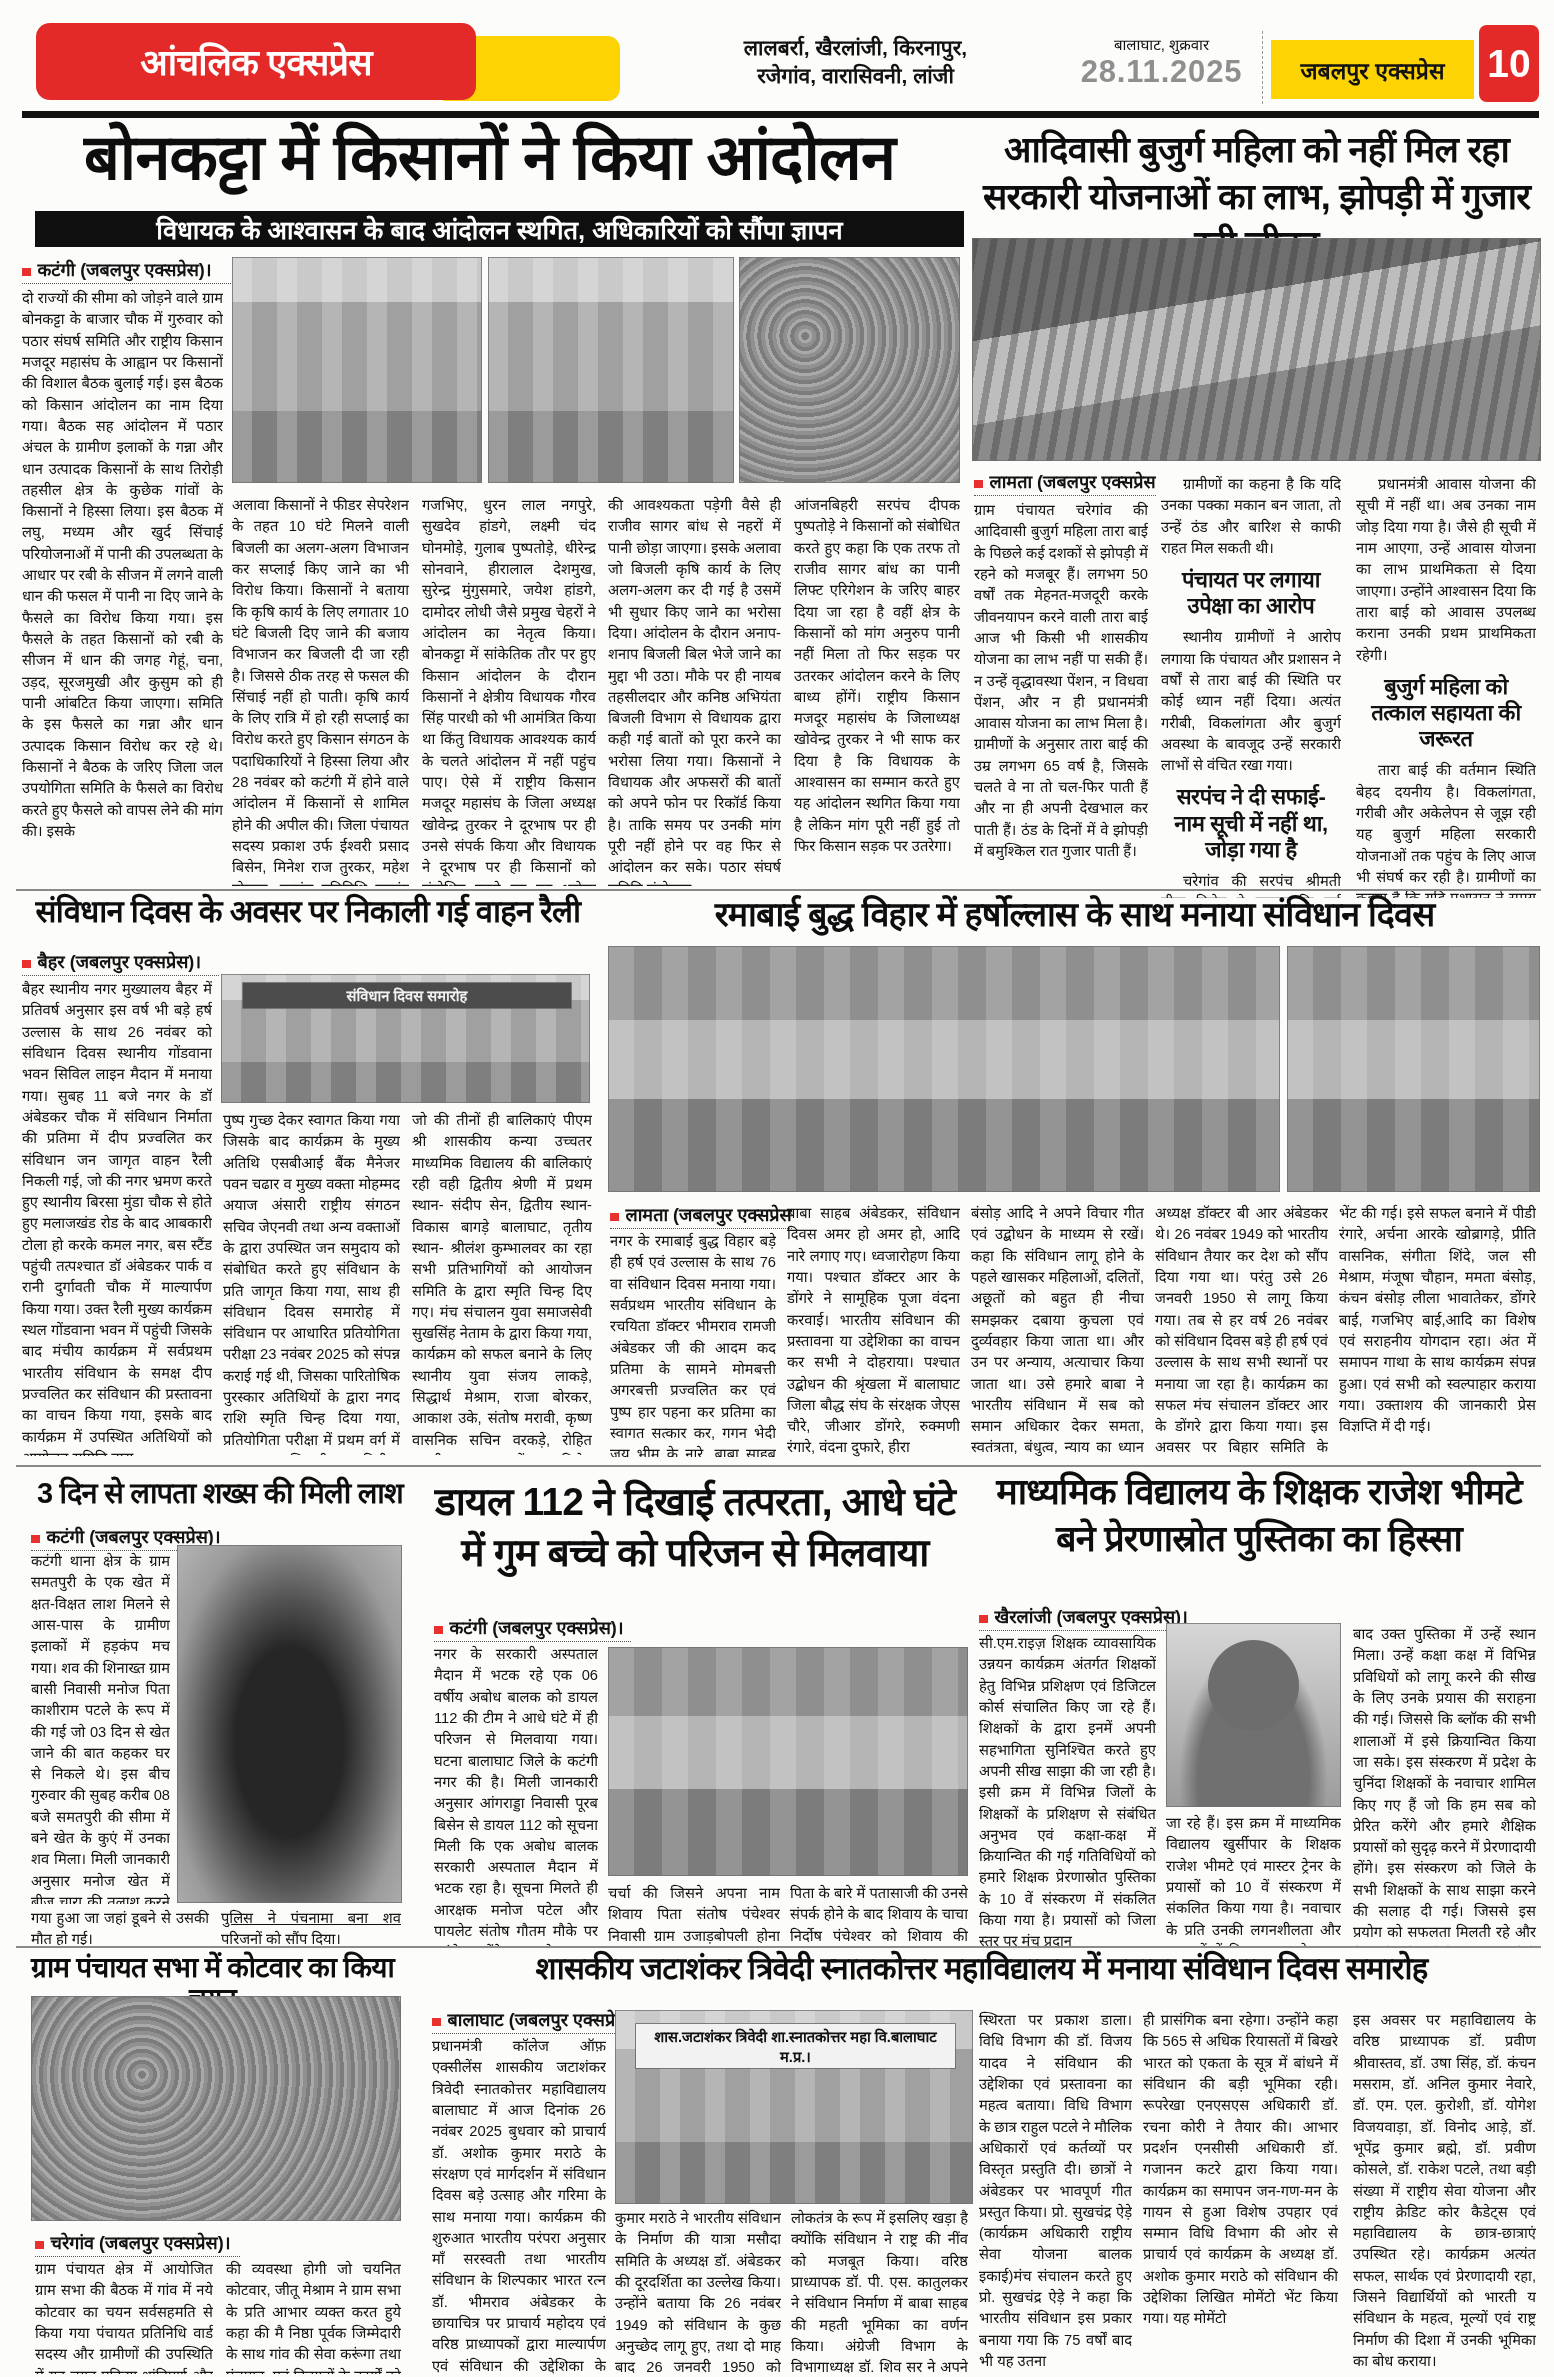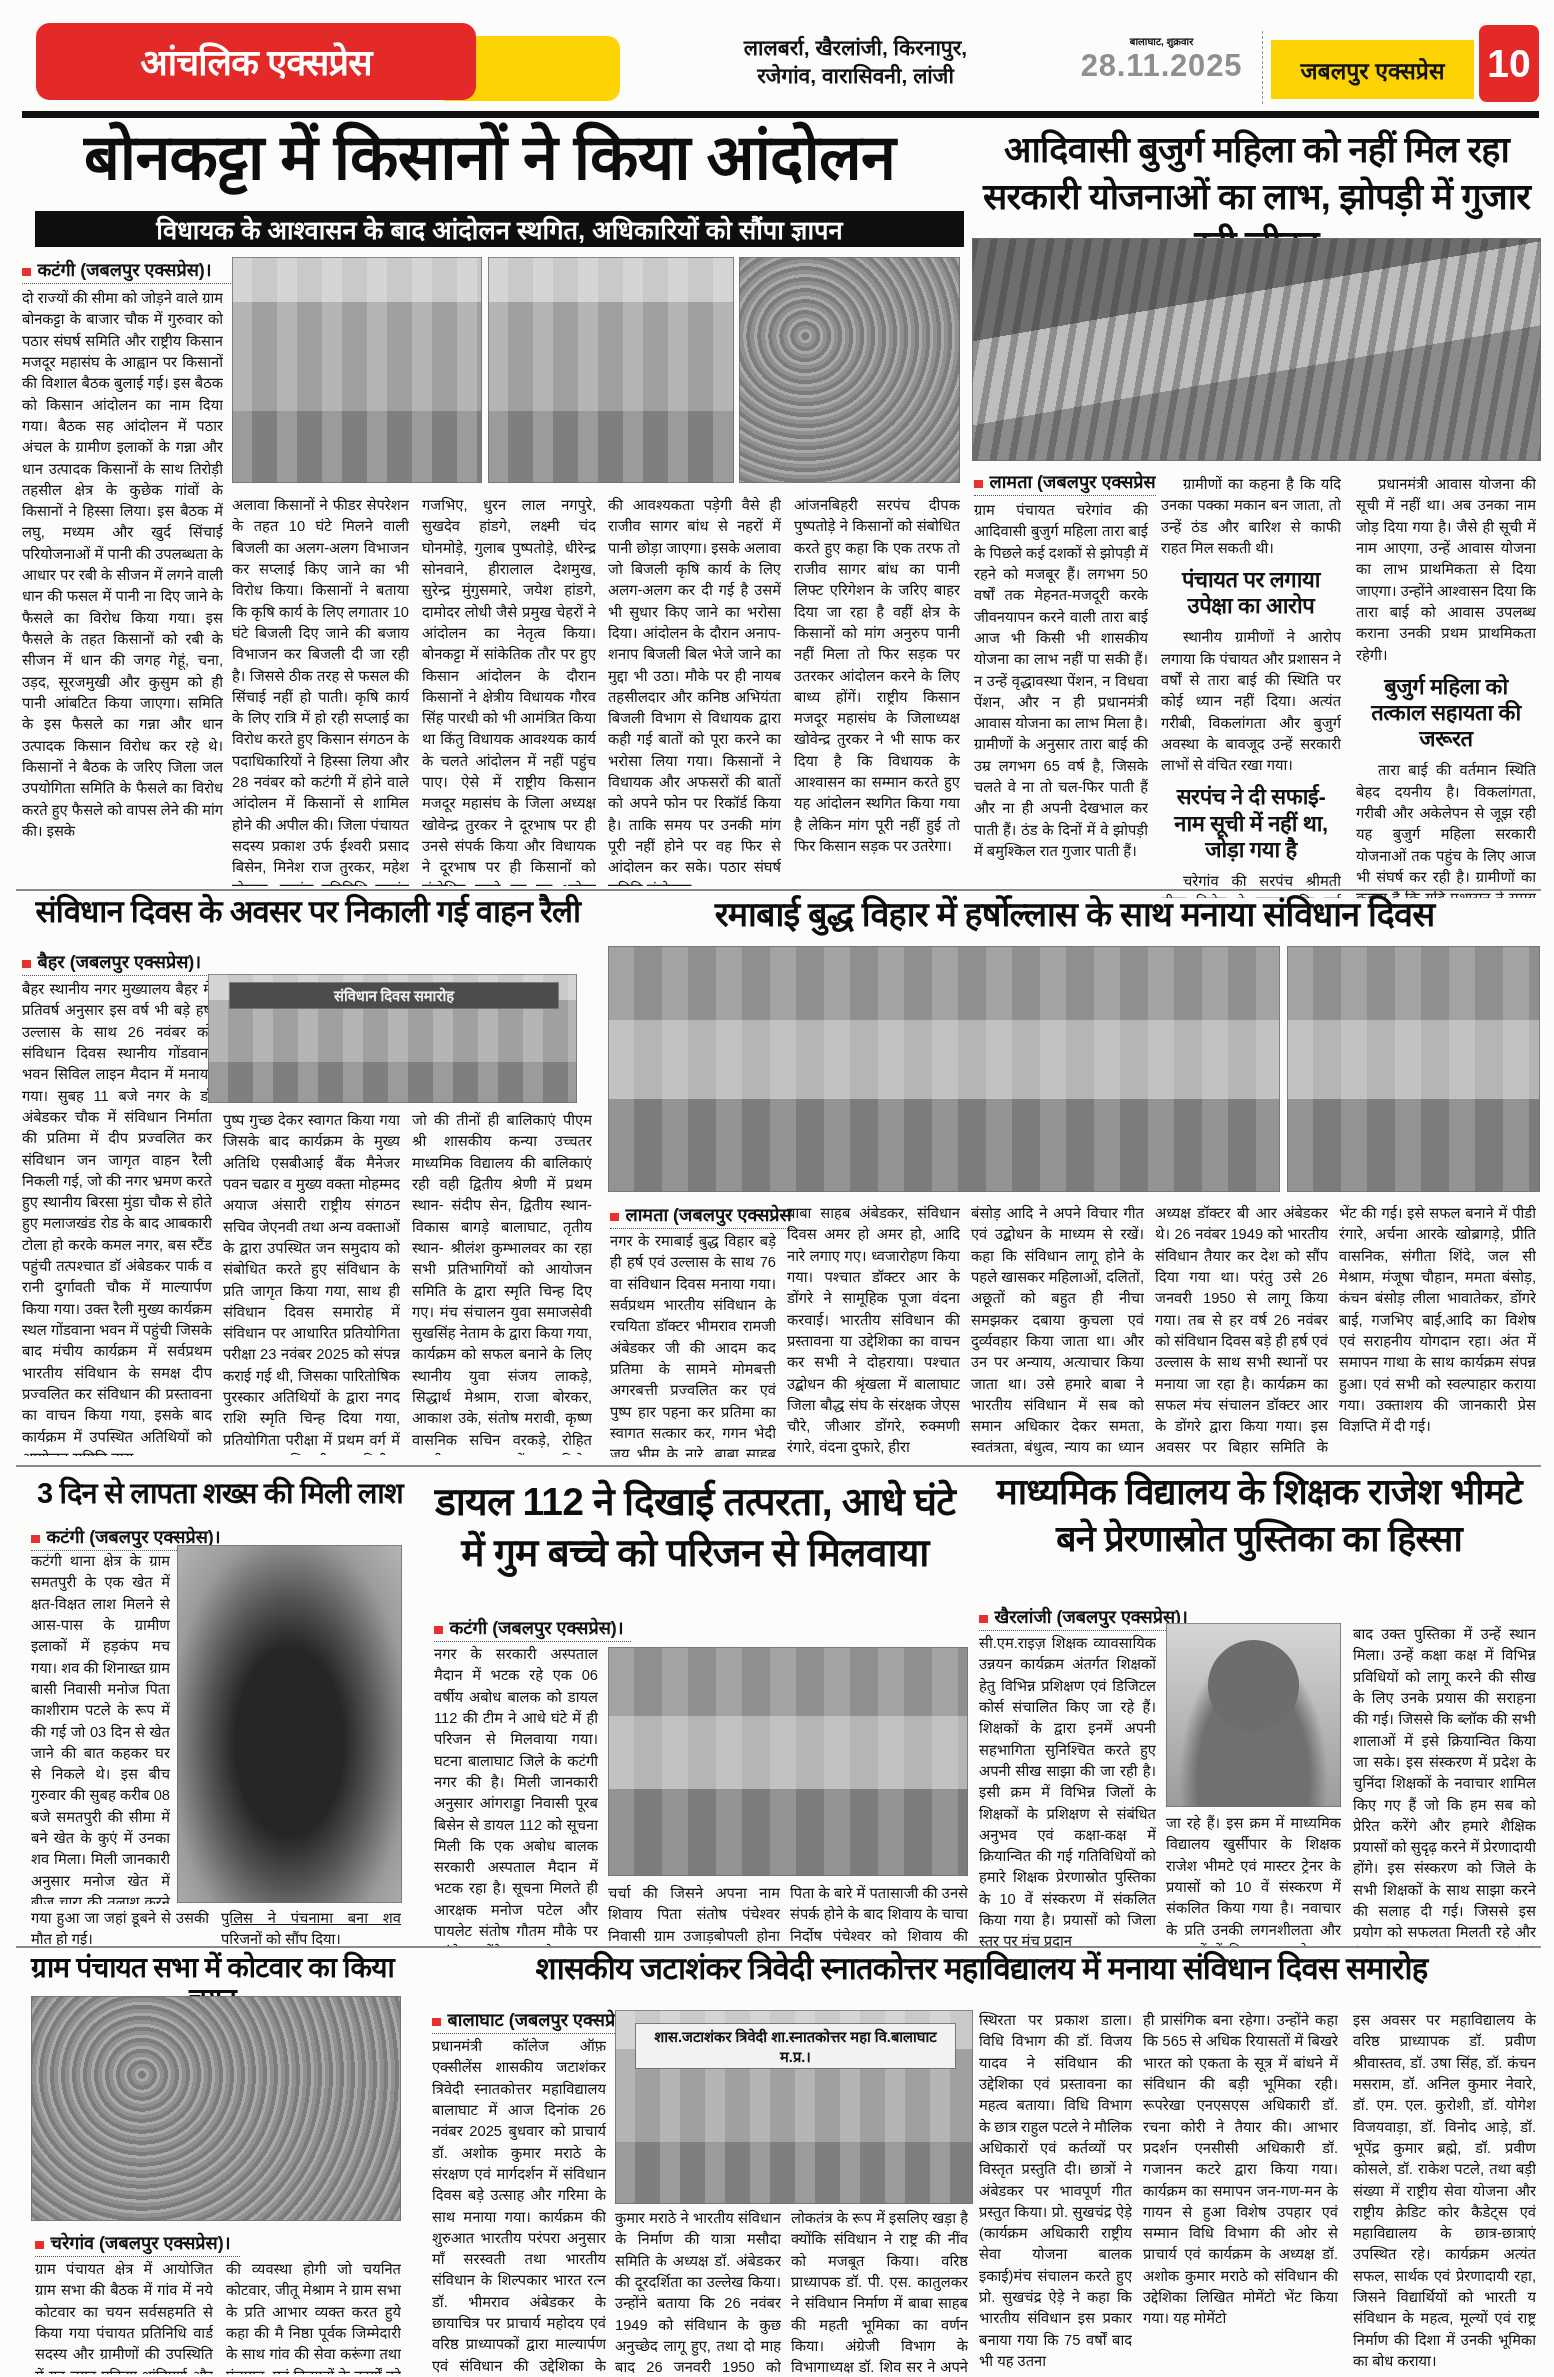--- a/index.html
+++ b/index.html
@@ -6,21 +6,21 @@
   .page{position:relative;width:1555px;height:2377px;background:#fcfcfa;overflow:hidden;
         font-family:"Liberation Sans","DejaVu Sans",sans-serif;color:#121212;padding-left:40px;}
   
   .m-red{position:absolute;left:36px;top:23px;width:440px;height:77px;background:#e42a28;
          border-radius:14px;display:flex;align-items:center;justify-content:center;z-index:2;}
   .m-brand{color:#fff;font-size:36px;font-weight:800;letter-spacing:-0.8px;}
   .m-yellow{position:absolute;left:434px;top:36px;width:186px;height:65px;background:#fdd303;border-radius:12.4px;z-index:1;}
   .m-regions{position:absolute;left:666px;top:34px;width:379px;font-size:21px;font-weight:800;
              text-align:center;line-height:1.35;white-space:pre-line;}
   .m-dateblock{position:absolute;left:1070px;top:34px;width:183px;text-align:center;}
-  .m-placeday{font-size:10px;font-weight:700;}
+  .m-placeday{font-size:15px;font-weight:400;}
   .m-date{font-size:31px;font-weight:800;color:#8f8f8f;letter-spacing:0.8px;}
   .m-dash{position:absolute;left:1262px;top:31px;height:73px;border-left:1.5px dashed #9a9a9a;}
   .m-edition{position:absolute;left:1271px;top:40px;width:203px;height:59px;background:#fdd303;
              display:flex;align-items:center;justify-content:center;font-size:23px;font-weight:800;}
   .m-pagenum{position:absolute;left:1479px;top:25px;width:60px;height:77px;background:#e42a28;border-radius:7.7px;
              display:flex;align-items:center;justify-content:center;color:#fff;font-size:39px;font-weight:800;}
   .topbar{position:absolute;left:22px;top:111px;width:1517px;height:7px;background:#111;}
   
   .hl{position:absolute;font-weight:800;color:#0d0d0d;text-align:center;letter-spacing:-0.8px;line-height:1.12;}
   .barhead{position:absolute;background:#0f0f0f;color:#fff;text-align:center;font-weight:700;
@@ -102,21 +102,21 @@
     <p>प्रधानमंत्री आवास योजना की सूची में नहीं था। अब उनका नाम जोड़ दिया गया है। जैसे ही सूची में नाम आएगा, उन्हें आवास योजना का लाभ प्राथमिकता से दिया जाएगा। उन्होंने आश्वासन दिया कि तारा बाई को आवास उपलब्ध कराना उनकी प्रथम प्राथमिकता रहेगी।</p>
     <div class="inhead">बुजुर्ग महिला को तत्काल सहायता की जरूरत</div>
     <p>तारा बाई की वर्तमान स्थिति बेहद दयनीय है। विकलांगता, गरीबी और अकेलेपन से जूझ रही यह बुजुर्ग महिला सरकारी योजनाओं तक पहुंच के लिए आज भी संघर्ष कर रही है। ग्रामीणों का कहना है कि यदि प्रशासन ने समय रहते कदम उठाए तो तारा बाई को सम्मानजनक जीवन मिल सकता है।</p>
   </div>
 
   <div class="divider" style="top:889px;"></div>
 
   <div class="hl" style="left:19.4px;top:895px;width:577px;font-size:31px;">संविधान दिवस के अवसर पर निकाली गई वाहन रैली</div>
   <div class="byline" style="left:22px;top:949px;width:197px;"><span class="bl"></span><span>बैहर (जबलपुर एक्सप्रेस)।</span></div>
   <div class="col" style="left:22px;top:979px;width:190px;height:477px;">बैहर स्थानीय नगर मुख्यालय बैहर में प्रतिवर्ष अनुसार इस वर्ष भी बड़े हर्ष उल्लास के साथ 26 नवंबर को संविधान दिवस स्थानीय गोंडवाना भवन सिविल लाइन मैदान में मनाया गया। सुबह 11 बजे नगर के डॉ अंबेडकर चौक में संविधान निर्माता की प्रतिमा में दीप प्रज्वलित कर संविधान जन जागृत वाहन रैली निकली गई, जो की नगर भ्रमण करते हुए स्थानीय बिरसा मुंडा चौक से होते हुए मलाजखंड रोड के बाद आबकारी टोला हो करके कमल नगर, बस स्टैंड पहुंची तत्पश्चात डॉ अंबेडकर पार्क व रानी दुर्गावती चौक में माल्यार्पण किया गया। उक्त रैली मुख्य कार्यक्रम स्थल गोंडवाना भवन में पहुंची जिसके बाद मंचीय कार्यक्रम में सर्वप्रथम भारतीय संविधान के समक्ष दीप प्रज्वलित कर संविधान की प्रस्तावना का वाचन किया गया, इसके बाद कार्यक्रम में उपस्थित अतिथियों को आयोजन समिति द्वारा</div>
-  <div class="photo ph-stage" style="left:208px;top:974px;width:369px;height:129px;font-family:Liberation Serif, serif;">
+  <div class="photo ph-stage" style="left:221px;top:974px;width:369px;height:129px;">
     <div class="ph-banner dark">संविधान दिवस समारोह</div>
   </div>
   <div class="col" style="left:223px;top:1110px;width:177px;height:345px;">पुष्प गुच्छ देकर स्वागत किया गया जिसके बाद कार्यक्रम के मुख्य अतिथि एसबीआई बैंक मैनेजर पवन चढार व मुख्य वक्ता मोहम्मद अयाज अंसारी राष्ट्रीय संगठन सचिव जेएनवी तथा अन्य वक्ताओं के द्वारा उपस्थित जन समुदाय को संबोधित करते हुए संविधान के प्रति जागृत किया गया, साथ ही संविधान दिवस समारोह में संविधान पर आधारित प्रतियोगिता परीक्षा 23 नवंबर 2025 को संपन्न कराई गई थी, जिसका पारितोषिक पुरस्कार अतिथियों के द्वारा नगद राशि स्मृति चिन्ह दिया गया, प्रतियोगिता परीक्षा में प्रथम वर्ग में प्रथम स्थान- शिवानी पुरान द्वितीय, स्थान- पलक जैन तृतीय, स्थान- ईराम नाज़ खान रही</div>
   <div class="col" style="left:412px;top:1110px;width:180px;height:345px;">जो की तीनों ही बालिकाएं पीएम श्री शासकीय कन्या उच्चतर माध्यमिक विद्यालय की बालिकाएं रही वही द्वितीय श्रेणी में प्रथम स्थान- संदीप सेन, द्वितीय स्थान- विकास बागड़े बालाघाट, तृतीय स्थान- श्रीलंश कुम्भालवर का रहा सभी प्रतिभागियों को आयोजन समिति के द्वारा स्मृति चिन्ह दिए गए। मंच संचालन युवा समाजसेवी सुखसिंह नेताम के द्वारा किया गया, कार्यक्रम को सफल बनाने के लिए स्थानीय युवा संजय लाकड़े, सिद्धार्थ मेश्राम, राजा बोरकर, आकाश उके, संतोष मरावी, कृष्ण वासनिक सचिन वरकड़े, रोहित मरावी अन्य युवाओं का विशेष योगदान रहा।</div>
 
   <div class="hl" style="left:608px;top:895px;width:933px;font-size:34px;">रमाबाई बुद्ध विहार में हर्षोल्लास के साथ मनाया संविधान दिवस</div>
   <div class="photo ph-group" style="left:608px;top:946px;width:672px;height:246px;"></div>
   <div class="photo ph-group" style="left:1287px;top:946px;width:253px;height:246px;"></div>
   <div class="byline" style="left:610px;top:1202px;width:182px;"><span class="bl"></span><span>लामता (जबलपुर एक्सप्रेस)।</span></div>
   <div class="col" style="left:610px;top:1231px;width:166px;height:226px;">नगर के रमाबाई बुद्ध विहार बड़े ही हर्ष एवं उल्लास के साथ 76 वा संविधान दिवस मनाया गया। सर्वप्रथम भारतीय संविधान के रचयिता डॉक्टर भीमराव रामजी अंबेडकर जी की आदम कद प्रतिमा के सामने मोमबत्ती अगरबत्ती प्रज्वलित कर एवं पुष्प हार पहना कर प्रतिमा का स्वागत सत्कार कर, गगन भेदी जय भीम के नारे, बाबा साहब अंबेडकर अमर रहे अमर रहे, जब</div>

